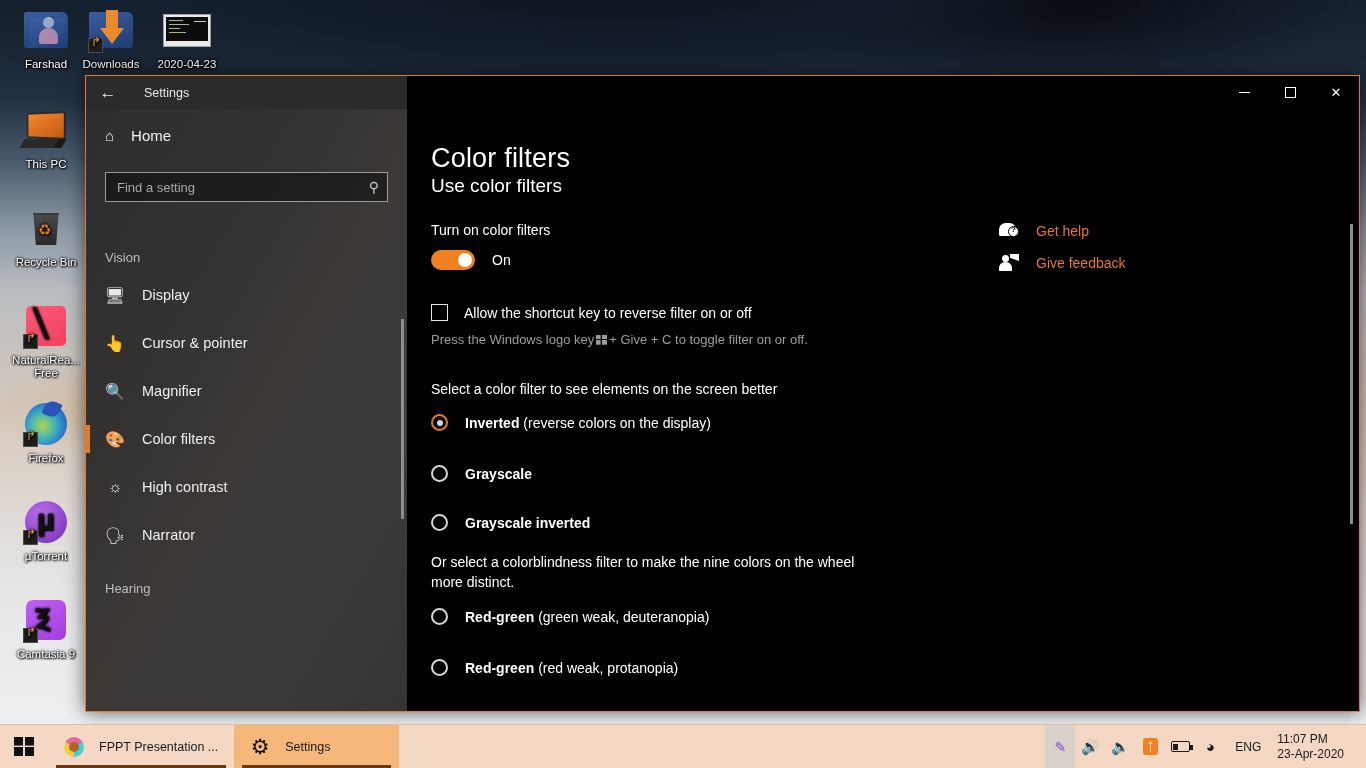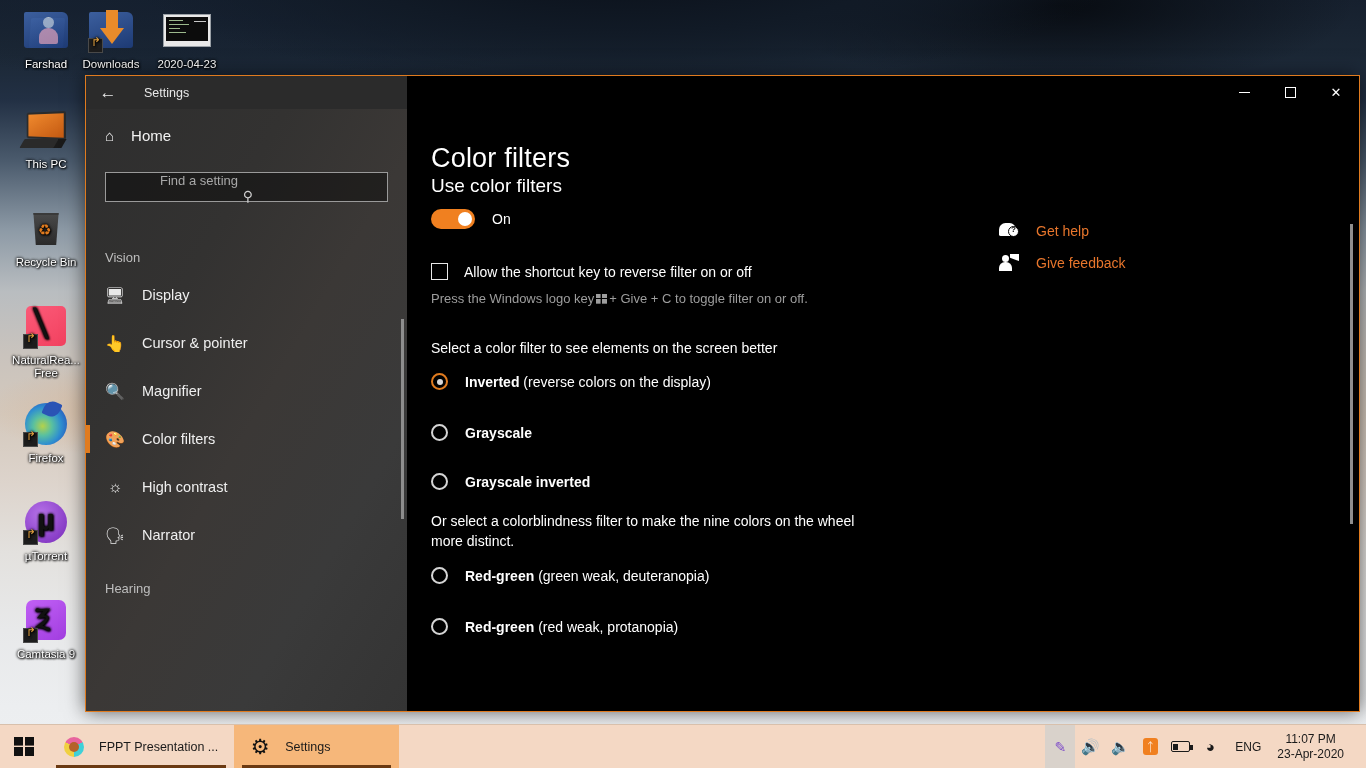--- a/index.html
+++ b/index.html
@@ -123,21 +123,21 @@
     position: relative; overflow: hidden;
     padding-top: 4px;
   }
   .sb-home {
     display:flex; align-items:center; height: 45px; padding-left: 19px; gap: 17px;
     color: #f2f2f2; font-size: 15px;
   }
   .sb-search {
     margin: 14px 19px 0 19px; height: 30px;
     background: rgba(0,0,0,.42); border: 1px solid #9a9a9a;
-    display:flex; align-items:center; padding: 0 8px 0 11px; flex-direction: column;
+    display:flex; align-items:center; padding: 0 8px 0 11px;
   }
   .sb-search input {
     flex:1; background: transparent; border:0; outline:0;
     color:#d8d8d8; font-size: 13px; font-family:"Liberation Sans",sans-serif;
   }
   .sb-search input::placeholder { color: #a8a8a8; }
   .sb-search .mag { color:#cfcfcf; font-size:14px; }
   .sb-cat {
     margin: 18px 19px 0 19px; color:#fff; font-size:13.5px; font-weight:bold;
   }
@@ -247,21 +247,21 @@
   .gear-ic{width:20px;height:20px;position:relative;color:#111;font-size:21px;line-height:19px;text-align:center;}
 
   .tray { margin-left:auto; display:flex; align-items:center; gap:0; padding-right: 8px; }
   .tray-ic { width:30px;height:44px;display:flex;align-items:center;justify-content:center;color:#1a1a1a;font-size:15px;position:relative; }
   .tray-ic.boxed { background:#d9d2cb; }
   .bt-ic{width:15px;height:17px;border-radius:3px;background:#f08020;color:#fff;font-size:12px;display:flex;align-items:center;justify-content:center;}
   .batt{width:19px;height:11px;border:1.6px solid #1a1a1a;border-radius:2px;position:relative;}
   .batt:after{content:"";position:absolute;right:-4px;top:3px;width:2.5px;height:5px;background:#1a1a1a;}
   .batt .fill{position:absolute;left:1.5px;top:1.5px;width:5px;bottom:1.5px;background:#1a1a1a;}
   .tray-lang{ padding:0 10px; color:#1a1a1a; font-size:12px; }
-  .clock { text-align:center; padding: 0 14px 0 6px; color:#1a1a1a; font-size:12px; line-height:15px; }
+  .clock { text-align:left; padding: 0 14px 0 6px; color:#1a1a1a; font-size:12px; line-height:15px; }
 </style>
 </head>
 <body>
 
 <div id="desktop"></div>
 
 <div class="dicon" style="left:7px;top:6px">
   <div class="gfx">
     <div class="folder-back"></div>
       <div class="person">
@@ -419,20 +419,21 @@
 
       <div class="sb-group" style="margin-top:22px">Hearing</div>
 
       <div class="sb-scroll"></div>
     </div>
 
     <div class="main">
       <div class="m-h1">Color filters</div>
       <div class="m-h2">Use color filters</div>
 
+      <div class="m-label">Turn on color filters</div>
       <div class="toggle-row">
         <div class="toggle">
             <div class="knob"></div>
           </div>
         <div class="toggle-state">On</div>
       </div>
 
       <div class="chk-row">
         <div class="chk"></div>
         <div class="chk-lbl">Allow the shortcut key to reverse filter on or off</div>

